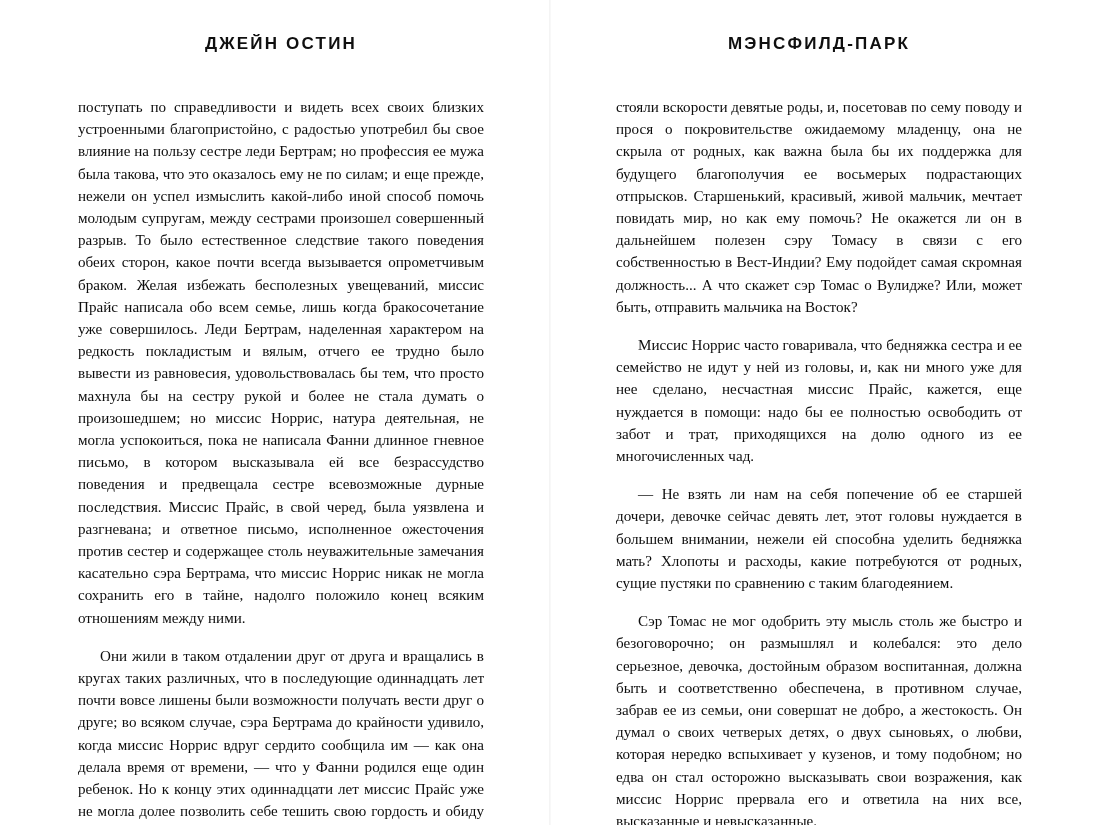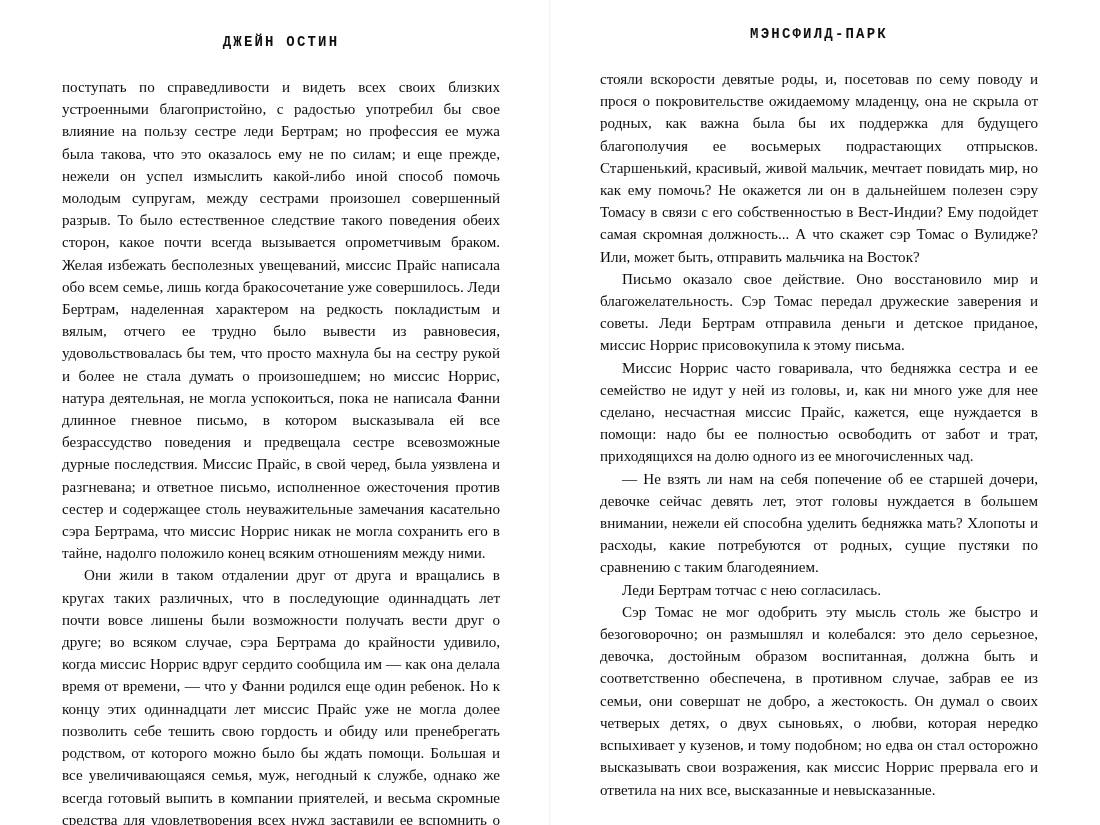--- a/index.html
+++ b/index.html
@@ -26,43 +26,43 @@
     width: 550px;
     height: 825px;
     box-sizing: border-box;
     display: flex;
     flex-direction: column;
   }
   .page-left {
     padding: 34px 50px 0 62px;
   }
   .page-right {
-    padding: 26px 62px 0 50px;
+    padding: 34px 62px 0 50px;
   }
   .running-head {
     text-align: center;
-    font-size: 14px;
+    font-size: 17px;
     letter-spacing: 2.2px;
     font-weight: bold;
     color: #0f0f0f;
     text-transform: uppercase;
     margin-bottom: 26px;
-    font-family: Liberation Mono, monospace;
+    font-family: Liberation Sans, sans-serif;
   }
   .body-text {
     flex: 1 1 auto;
     font-size: 15.1px;
     line-height: 22.2px;
     text-align: justify;
     text-justify: inter-word;
     hyphens: manual;
     color: #0d0d0d;
   }
   .body-text p {
-    margin: 0;
+    margin: 16px;
     text-indent: 22px;
   }
   .body-text p.first {
     text-indent: 0;
   }
   .body-text p.dialogue {
     text-indent: 22px;
   }
   .gutter-shadow {
     position: absolute;
@@ -85,24 +85,22 @@
       <p class="first">поступать по справедливости и видеть всех своих близких устроенными благопристойно, с радостью употребил бы свое влияние на пользу сестре леди Бертрам; но профессия ее мужа была такова, что это оказалось ему не по силам; и еще прежде, нежели он успел измыслить какой-либо иной способ помочь молодым супругам, между сестрами произошел совершенный разрыв. То было естественное следствие такого поведения обеих сторон, какое почти всегда вызывается опрометчивым браком. Желая избежать бесполезных увещеваний, миссис Прайс написала обо всем семье, лишь когда бракосочетание уже совершилось. Леди Бертрам, наделенная характером на редкость покладистым и вялым, отчего ее трудно было вывести из равновесия, удовольствовалась бы тем, что просто махнула бы на сестру рукой и более не стала думать о произошедшем; но миссис Норрис, натура деятельная, не могла успокоиться, пока не написала Фанни длинное гневное письмо, в котором высказывала ей все безрассудство поведения и предвещала сестре всевозможные дурные последствия. Миссис Прайс, в свой черед, была уязвлена и разгневана; и ответное письмо, исполненное ожесточения против сестер и содержащее столь неуважительные замечания касательно сэра Бертрама, что миссис Норрис никак не могла сохранить его в тайне, надолго положило конец всяким отношениям между ними.</p>
       <p>Они жили в таком отдалении друг от друга и вращались в кругах таких различных, что в последующие одиннадцать лет почти вовсе лишены были возможности получать вести друг о друге; во всяком случае, сэра Бертрама до крайности удивило, когда миссис Норрис вдруг сердито сообщила им — как она делала время от времени, — что у Фанни родился еще один ребенок. Но к концу этих одиннадцати лет миссис Прайс уже не могла долее позволить себе тешить свою гордость и обиду или пренебрегать родством, от которого можно было бы ждать помощи. Большая и все увеличивающаяся семья, муж, негодный к службе, однако же всегда готовый выпить в компании приятелей, и весьма скромные средства для удовлетворения всех нужд заставили ее вспомнить о родных, от которых она так беспечно отказалась; она написала к леди Бертрам, и письмо ее свидетельствовало о таком искреннем раскаянии и унынии, о таком обилии детей и почти полном отсутствии чуть ли не всего прочего, что оно не могло не привести к всеобщему примирению. Миссис Прайс пред-</p>
     </div>
 
   </div>
 
   <div class="page page-right">
     <div class="running-head">Мэнсфилд-парк</div>
     <div class="body-text">
       <p class="first">стояли вскорости девятые роды, и, посетовав по сему поводу и прося о покровительстве ожидаемому младенцу, она не скрыла от родных, как важна была бы их поддержка для будущего благополучия ее восьмерых подрастающих отпрысков. Старшенький, красивый, живой мальчик, мечтает повидать мир, но как ему помочь? Не окажется ли он в дальнейшем полезен сэру Томасу в связи с его собственностью в Вест-Индии? Ему подойдет самая скромная должность... А что скажет сэр Томас о Вулидже? Или, может быть, отправить мальчика на Восток?</p>
-      <p>Письмо оказало свое действие. Оно восстановило мир и благожелательность. Сэр Томас передал дружеские заверения и советы. Леди Бертрам отправила деньги и детское приданое, миссис Норрис присовокупила к этому письма.</p>
       <p>Миссис Норрис часто говаривала, что бедняжка сестра и ее семейство не идут у ней из головы, и, как ни много уже для нее сделано, несчастная миссис Прайс, кажется, еще нуждается в помощи: надо бы ее полностью освободить от забот и трат, приходящихся на долю одного из ее многочисленных чад.</p>
       <p class="dialogue">— Не взять ли нам на себя попечение об ее старшей дочери, девочке сейчас девять лет, этот головы нуждается в большем внимании, нежели ей способна уделить бедняжка мать? Хлопоты и расходы, какие потребуются от родных, сущие пустяки по сравнению с таким благодеянием.</p>
-      <p>Леди Бертрам тотчас с нею согласилась.</p>
       <p>Сэр Томас не мог одобрить эту мысль столь же быстро и безоговорочно; он размышлял и колебался: это дело серьезное, девочка, достойным образом воспитанная, должна быть и соответственно обеспечена, в противном случае, забрав ее из семьи, они совершат не добро, а жестокость. Он думал о своих четверых детях, о двух сыновьях, о любви, которая нередко вспыхивает у кузенов, и тому подобном; но едва он стал осторожно высказывать свои возражения, как миссис Норрис прервала его и ответила на них все, высказанные и невысказанные.</p>
 
     </div>
 
   </div>
 
   <div class="gutter-shadow"></div>
 </div>
 
 </body></html>

